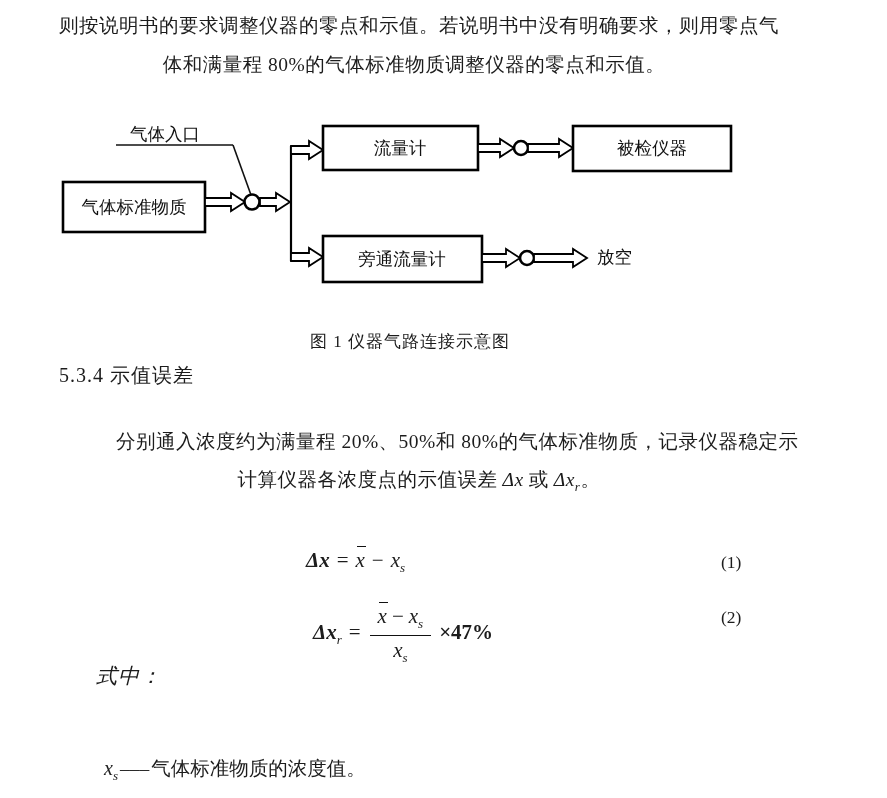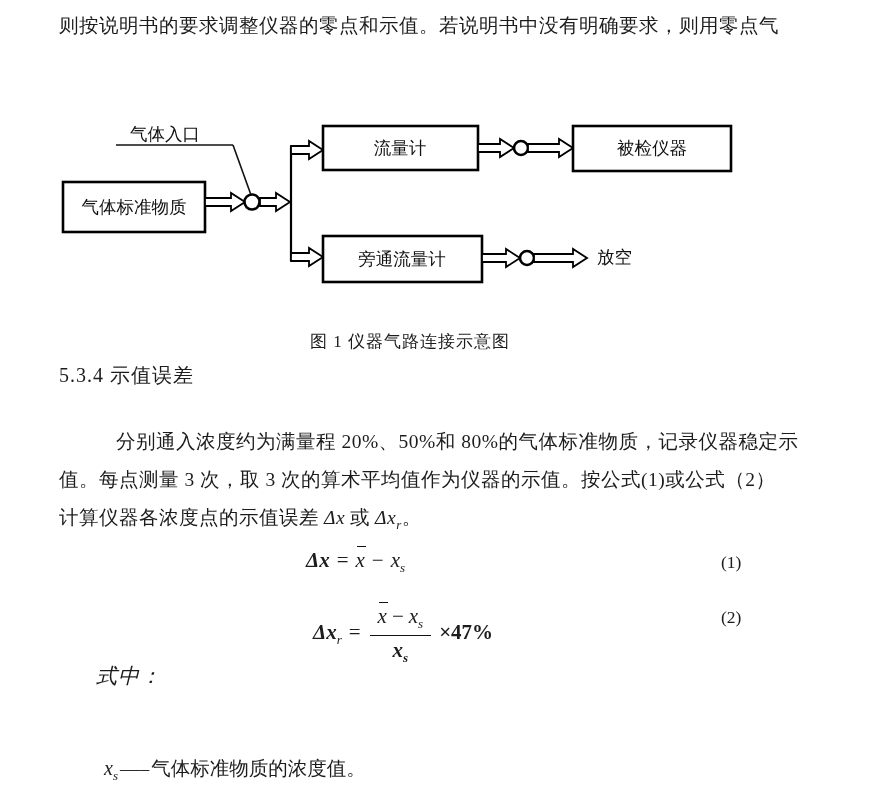--- a/index.html
+++ b/index.html
@@ -1,49 +1,50 @@
 <!DOCTYPE html>
 <html><head>
 <meta charset="utf-8">
 <style>
   html,body{margin:0;padding:0;background:#fff;}
   .page{position:relative;width:887px;height:798px;background:#ffffff;overflow:hidden;
         font-family:"Liberation Serif","DejaVu Serif",serif;color:#1c1c1c;}
-  .para{position:absolute;font-size:19.5px;line-height:39px;letter-spacing:0.5px;}
+  .para{position:absolute;font-size:19.5px;line-height:39px;letter-spacing:0.5px;text-align:center;}
   .para .line{white-space:nowrap;}
   .indent1{padding-left:57px;}
   .diagram-svg{position:absolute;left:0;top:105px;width:887px;height:200px;}
   .diagram-svg text{font-family:"Liberation Serif","DejaVu Serif",serif;font-size:17.5px;fill:#111;}
   .caption{position:absolute;left:60px;top:330px;width:700px;text-align:center;font-size:17px;letter-spacing:1px;}
   .heading{position:absolute;left:59px;top:362px;font-size:20px;letter-spacing:1px;}
   .formula{position:absolute;font-size:21px;white-space:nowrap;}
   .it{font-style:italic;}
   .bi{font-style:italic;font-weight:bold;}
   .op{margin:0 7px;}
   .overbar{position:relative;display:inline-block;font-style:italic;}
   .overbar::after{content:"";position:absolute;left:1px;right:-1px;top:-2px;border-top:1.7px solid #111;}
   sub.s{font-size:13px;font-style:italic;vertical-align:-5px;}
   .frac{display:inline-block;vertical-align:middle;text-align:center;margin:16px 2px;}
   .frac .num{display:block;border-bottom:1.8px solid #111;padding:2px 8px 3px;}
-  .frac .den{display:block;padding-top:2px;font-weight:bold;}
+  .frac .den{display:block;padding-top:2px;}
   .fnum{position:absolute;left:721px;font-size:17.5px;}
   .times{font-weight:bold;margin-left:6px;}
   .where{position:absolute;left:96px;top:662px;font-size:21px;letter-spacing:1px;font-style:italic;}
   .defline{position:absolute;left:104px;font-size:19.5px;white-space:nowrap;}
   .defline .sym{font-size:20px;}
   .dashes{letter-spacing:0;margin:0 2px;}
   .mth{font-style:italic;}
 </style>
 </head>
 <body>
 
 <div class="page">
 
   <div class="para" style="left:59px;top:6px;width:710px;">
     <div class="line">则按说明书的要求调整仪器的零点和示值。若说明书中没有明确要求，则用零点气</div>
+    <div class="line">体和满量程 80%的气体标准物质调整仪器的零点和示值。</div>
   </div>
 
   <svg class="diagram-svg" viewBox="0 0 887 200">
 
     <text x="130" y="29" dominant-baseline="central">气体入口</text>
     <line x1="116" y1="40" x2="233" y2="40" stroke="#111" stroke-width="1.6"></line>
     <line x1="233" y1="40" x2="251" y2="90" stroke="#111" stroke-width="1.6"></line>
 
     <rect x="63" y="77" width="142" height="50" fill="#fff" stroke="#000" stroke-width="2.6"></rect>
     <text x="134" y="102" text-anchor="middle" dominant-baseline="central">气体标准物质</text>
@@ -71,21 +72,20 @@
     <path d="M534,149 H573 V144 L587,153 L573,162 V157 H534 Z" fill="#fff" stroke="#000" stroke-width="1.8"></path>
     <text x="597" y="152" dominant-baseline="central">放空</text>
   </svg>
 
   <div class="caption">图 1  仪器气路连接示意图</div>
 
   <div class="heading">5.3.4 示值误差</div>
 
   <div class="para" style="left:59px;top:423px;width:720px;line-height:38px;">
     <div class="line indent1">分别通入浓度约为满量程 20%、50%和 80%的气体标准物质，记录仪器稳定示</div>
-    <div class="line">值。每点测量 3 次，取 3 次的算术平均值作为仪器的示值。按公式(1)或公式（2）</div>
     <div class="line"><span>计算仪器各浓度点的示值误差</span><span class="mth" style="margin-left:5px;">Δx</span><span style="margin:0 5px;">或</span><span class="mth">Δx</span><sub class="s">r</sub><span>。</span></div>
   </div>
 
   <div class="formula" style="left:306px;top:548px;">
     <span class="bi">Δx</span><span class="op">=</span><span class="overbar">x</span><span class="op">−</span><span class="it">x</span><sub class="s">s</sub>
   </div>
   <div class="fnum" style="top:552px;">(1)</div>
 
   <div class="formula" style="left:313px;top:586px;">
     <span class="bi">Δx</span><sub class="s">r</sub><span class="op">=</span><span class="frac"><span class="num"><span class="overbar">x</span><span class="op" style="margin:0 5px;">−</span><span class="it">x</span><sub class="s">s</sub></span><span class="den"><span class="it">x</span><sub class="s">s</sub></span></span><span class="times">×47%</span>

